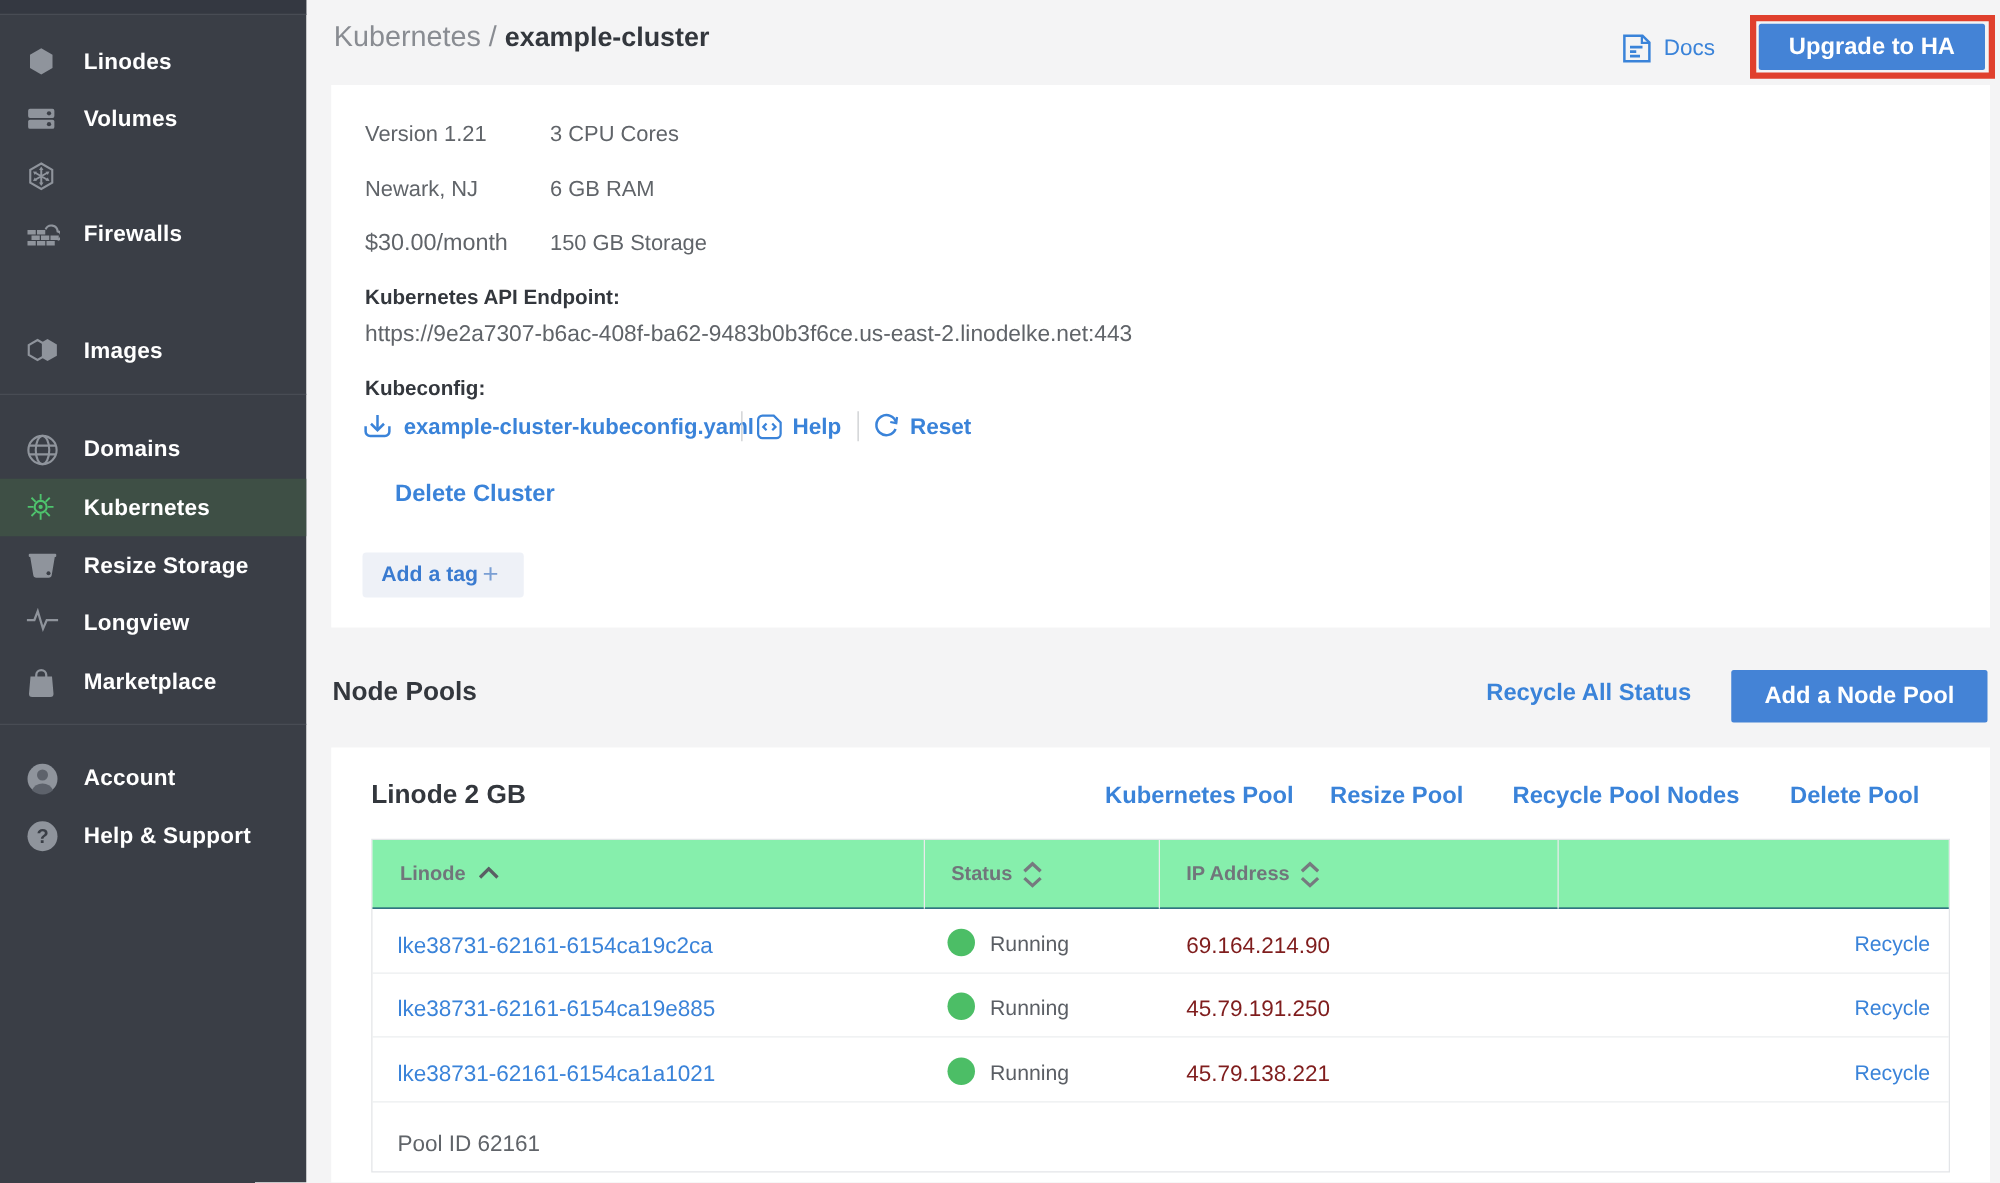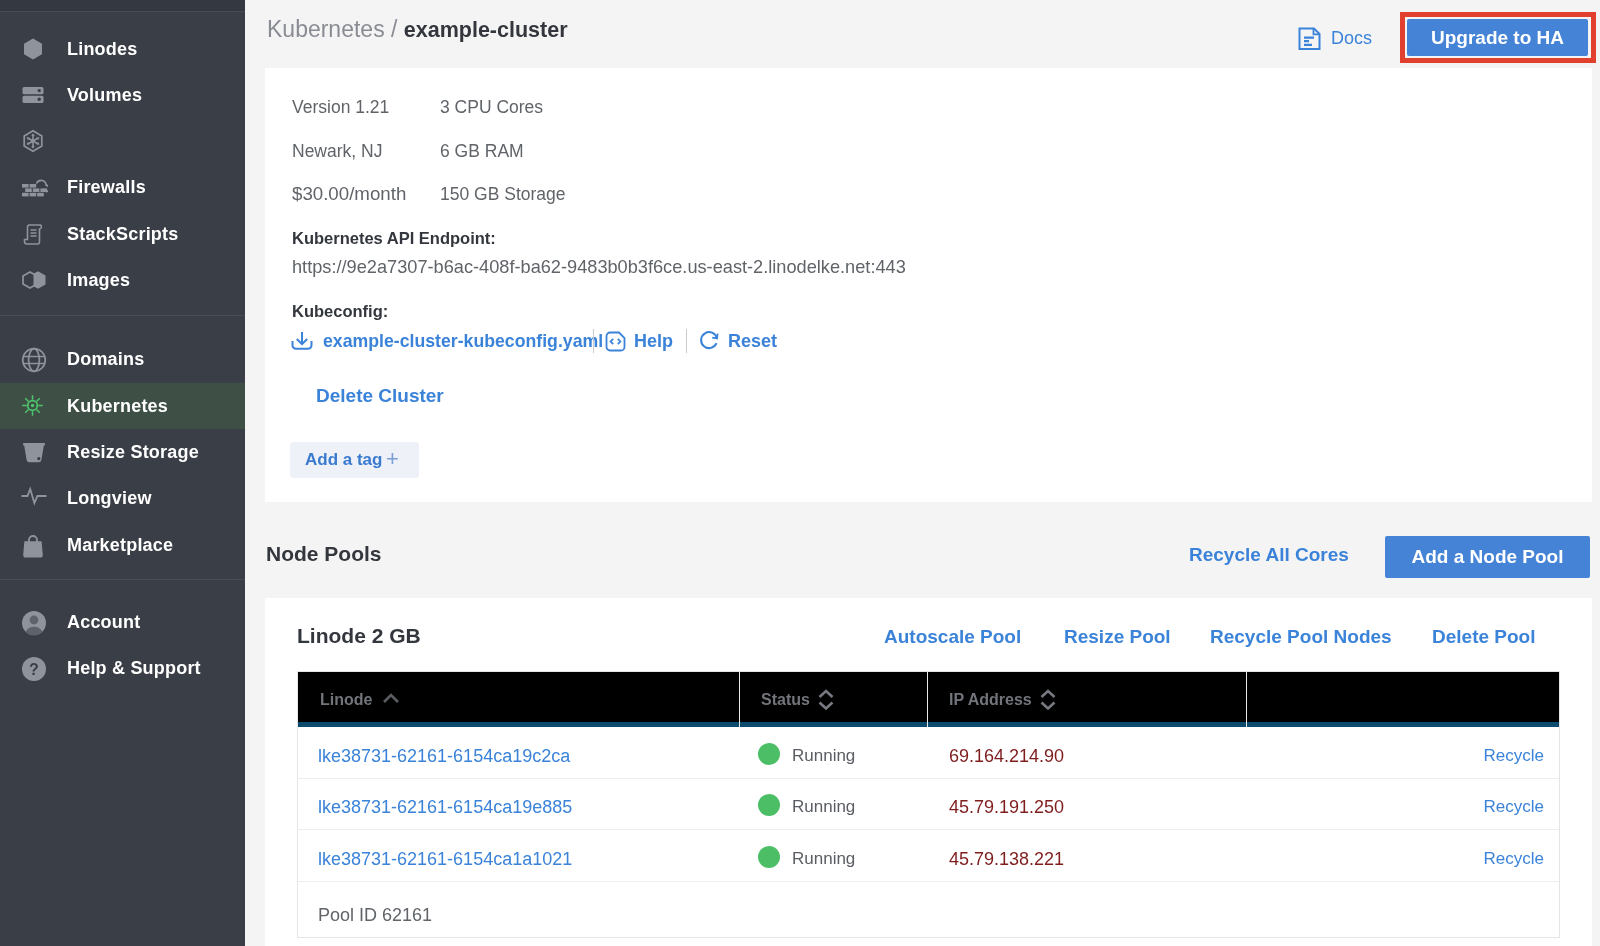--- a/index.html
+++ b/index.html
@@ -46,21 +46,21 @@
 #np-title { position:absolute; left:266px; top:542px; font-size:21px; font-weight:bold; color:#33373d;text-align:right; }
 #recycleall { position:absolute; left:1189px; top:544px; font-size:19px; font-weight:bold; color:#3a83d9; }
 #btn-addpool { position:absolute; left:1385px; top:536px; width:205px; height:42px; background:#4483d6; border-radius:2px; color:#fff; font-size:19px; font-weight:bold; text-align:center; line-height:42px; }
 
 
 #panel2 { position:absolute; left:265px; top:598px; width:1327px; height:348px; background:#ffffff; }
 #pool-title { position:absolute; left:297px; top:624px; font-size:21px; font-weight:bold; color:#33373d; }
 .poollink { position:absolute; top:626px; font-size:19px; font-weight:bold; color:#3a83d9; }
 
 #tbl { position:absolute; left:297px; top:671px; width:1263px; height:267px; border:1px solid #e3e5e8; }
-#thead { position:absolute; left:0; top:0; width:1261px; height:55px; background:#000000; border-bottom:5px solid #0c4a6e; }
+#thead { position:absolute; left:0; top:0; width:1261px; height:55px; background:#86efac; border-bottom:1px solid #0c4a6e; }
 .hcell { position:absolute; top:0; height:55px; border-right:1px solid #e9eaec; }
 .htxt { position:absolute; top:0; height:55px; line-height:55px; font-size:16px; font-weight:bold; color:#71757b; }
 .row { position:absolute; left:0; width:1261px; height:51px; border-bottom:1px solid #eceef0; }
 .rlink { position:absolute; left:20px; top:3px; height:50px; line-height:50px; font-size:18px; color:#3a83d9; }
 .dot { position:absolute; left:460px; width:22px; height:22px; top:15px; border-radius:50%; background:#4cbe66; }
 .run { position:absolute; left:494px; top:3px; height:50px; line-height:50px; font-size:17px; color:#5a5e64; }
 .ip { position:absolute; left:651px; top:3px; height:50px; line-height:50px; font-size:18px; color:#7f1d1d; }
 .rec { position:absolute; right:15px; top:3px; height:50px; line-height:50px; font-size:17px; color:#3a83d9; }
 </style>
 </head>
@@ -108,27 +108,20 @@
         <rect x="8.6" y="9" width="6.6" height="3.6"></rect>
         <rect x="4.2" y="13.4" width="6.6" height="3.6"></rect>
         <rect x="11.8" y="13.4" width="6.6" height="3.6"></rect>
         <rect x="19.4" y="13.4" width="6.6" height="3.6"></rect>
         <rect x="1" y="17.8" width="6.6" height="3.6"></rect>
         <rect x="8.6" y="17.8" width="6.6" height="3.6"></rect>
         <rect x="16.2" y="17.8" width="6.6" height="3.6"></rect>
       </svg>
       <span class="lbl">Firewalls</span>
     </div>
-    <div class="nav" style="top:210.7px">
-      <svg width="24" height="24" viewBox="0 0 24 24" fill="none" stroke="#8f949c" stroke-width="1.6">
-        <path d="M7 3 h12.5 a2.2 2.2 0 0 1 -1 4 v13 a2 2 0 0 1 -2 2 H6 a2.5 2.5 0 0 1 -2.5 -2.5 v-2 h3 V5 a2 2 0 0 1 2 -2 z"></path>
-        <path d="M9.5 8 h6 M9.5 11 h6 M9.5 14 h6"></path>
-      </svg>
-      <span class="lbl">StackScripts</span>
-    </div>
     <div class="nav" style="top:257px">
       <svg width="26" height="24" viewBox="0 0 26 24">
         <polygon points="9,4 16,8 16,16 9,20 2,16 2,8" fill="none" stroke="#8f949c" stroke-width="1.7"></polygon>
         <polygon points="17,3.2 24.5,7.5 24.5,16.5 17,20.8 12.5,18.2 12.5,5.8" fill="#8f949c"></polygon>
       </svg>
       <span class="lbl">Images</span>
     </div>
     <div class="nav" style="top:335.5px">
       <svg width="26" height="26" viewBox="0 0 26 26" fill="none" stroke="#8f949c" stroke-width="1.7">
         <circle cx="13" cy="13" r="11.3"></circle>
@@ -225,26 +218,26 @@
 </svg>
 <div class="d18 blue" style="left:728px; top:330px; font-size:18px;">Reset</div>
 
 <div id="deletecluster">Delete Cluster</div>
 <div id="addtag">
     <span class="t">Add a tag</span>
     <span class="p">+</span>
   </div>
 
 <div id="np-title">Node Pools</div>
-<div id="recycleall">Recycle All Cores</div>
+<div id="recycleall">Recycle All Status</div>
 <div id="btn-addpool">Add a Node Pool</div>
 
 <div id="panel2"></div>
 <div id="pool-title">Linode 2 GB</div>
-<div class="poollink" style="left:884px;">Autoscale Pool</div>
+<div class="poollink" style="left:884px;">Kubernetes Pool</div>
 <div class="poollink" style="left:1064px;">Resize Pool</div>
 <div class="poollink" style="left:1210px;">Recycle Pool Nodes</div>
 <div class="poollink" style="left:1432px;">Delete Pool</div>
 
 <div id="tbl">
   <div id="thead">
     <div class="hcell" style="left:0; width:442px;"></div>
     <div class="hcell" style="left:442px; width:188px;"></div>
     <div class="hcell" style="left:630px; width:319px;"></div>
     <div class="htxt" style="left:22px;">Linode</div>

